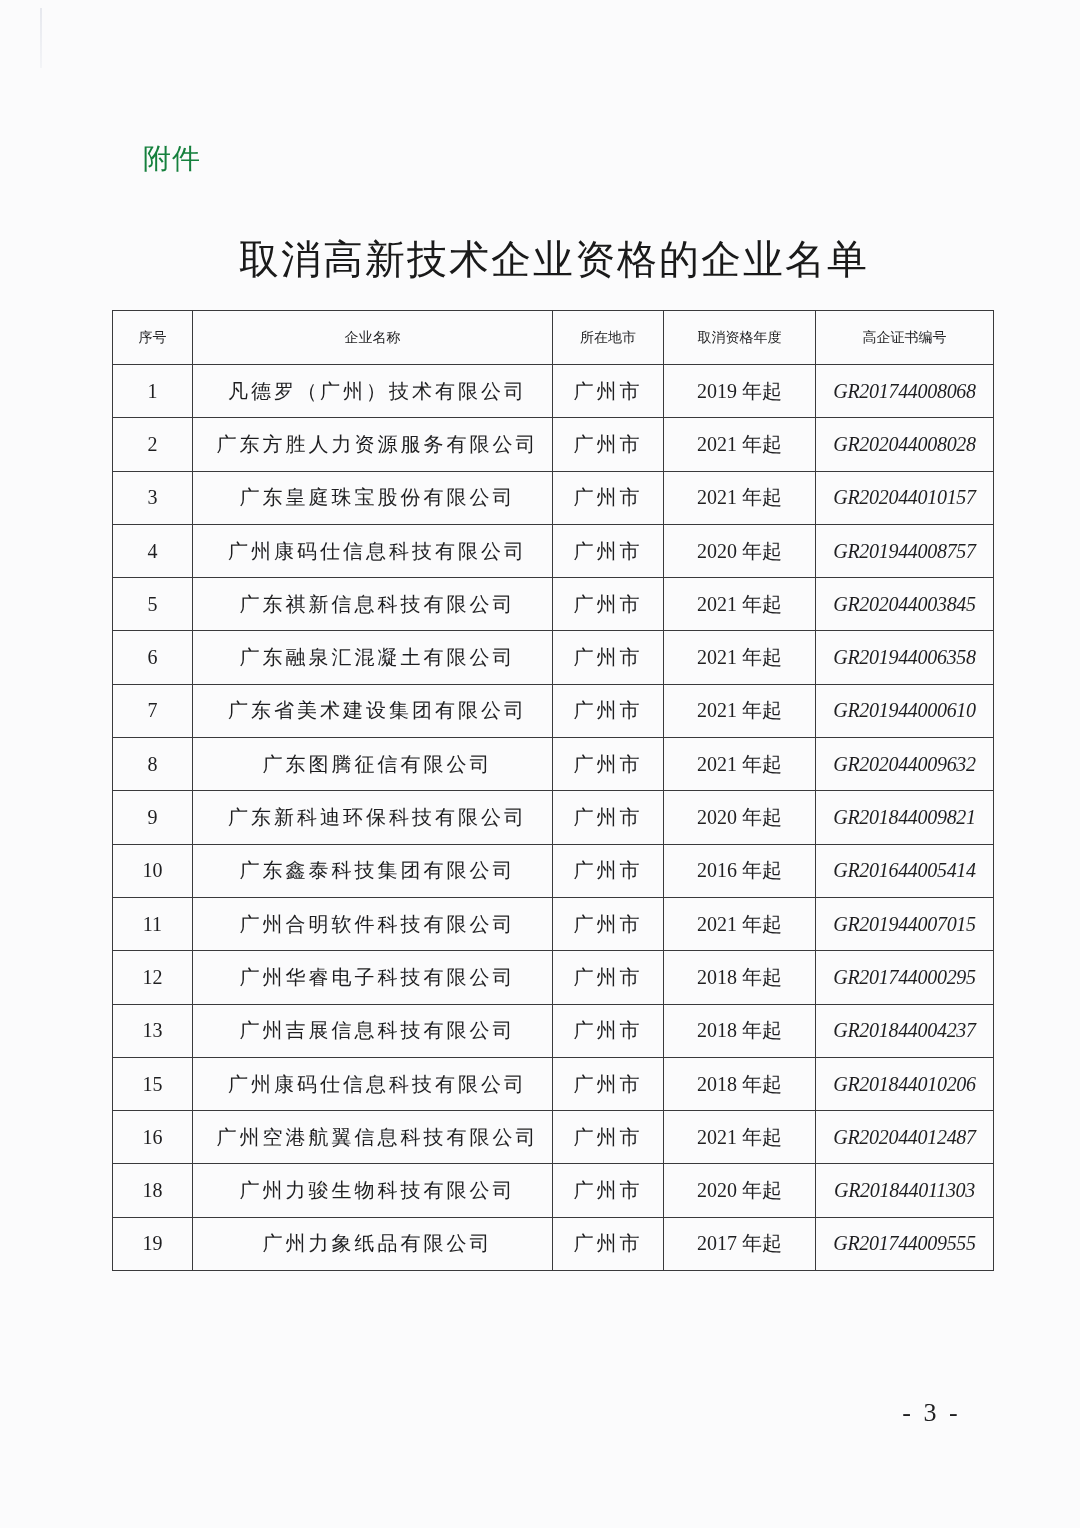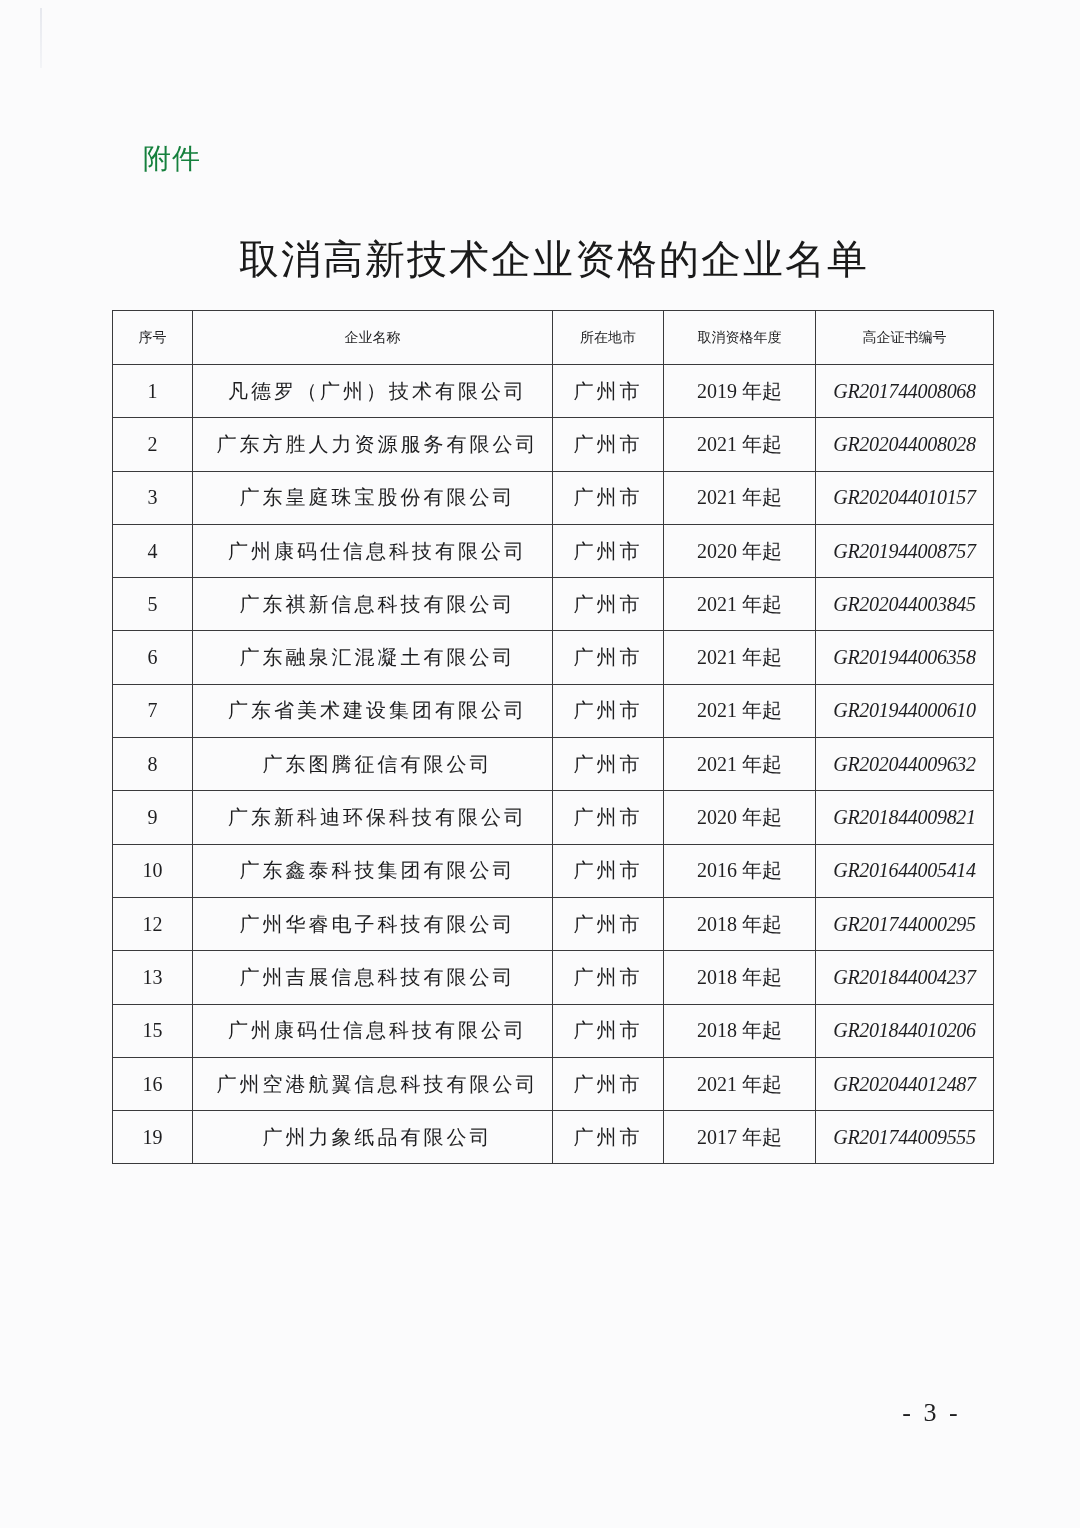--- a/index.html
+++ b/index.html
@@ -202,20 +202,27 @@
       <td class="col-cert">GR201844009821</td>
     </tr>
     <tr>
       <td class="col-seq">10</td>
       <td class="col-name">广东鑫泰科技集团有限公司</td>
       <td class="col-city">广州市</td>
       <td class="col-year">2016 年起</td>
       <td class="col-cert">GR201644005414</td>
     </tr>
     <tr>
+      <td class="col-seq">11</td>
+      <td class="col-name">广州合明软件科技有限公司</td>
+      <td class="col-city">广州市</td>
+      <td class="col-year">2021 年起</td>
+      <td class="col-cert">GR201944007015</td>
+    </tr>
+    <tr>
       <td class="col-seq">12</td>
       <td class="col-name">广州华睿电子科技有限公司</td>
       <td class="col-city">广州市</td>
       <td class="col-year">2018 年起</td>
       <td class="col-cert">GR201744000295</td>
     </tr>
     <tr>
       <td class="col-seq">13</td>
       <td class="col-name">广州吉展信息科技有限公司</td>
       <td class="col-city">广州市</td>
@@ -230,20 +237,27 @@
       <td class="col-cert">GR201844010206</td>
     </tr>
     <tr>
       <td class="col-seq">16</td>
       <td class="col-name">广州空港航翼信息科技有限公司</td>
       <td class="col-city">广州市</td>
       <td class="col-year">2021 年起</td>
       <td class="col-cert">GR202044012487</td>
     </tr>
     <tr>
+      <td class="col-seq">18</td>
+      <td class="col-name">广州力骏生物科技有限公司</td>
+      <td class="col-city">广州市</td>
+      <td class="col-year">2020 年起</td>
+      <td class="col-cert">GR201844011303</td>
+    </tr>
+    <tr>
       <td class="col-seq">19</td>
       <td class="col-name">广州力象纸品有限公司</td>
       <td class="col-city">广州市</td>
       <td class="col-year">2017 年起</td>
       <td class="col-cert">GR201744009555</td>
     </tr>
   </tbody>
 </table>
 
 <div class="page-number">- 3 -</div>

